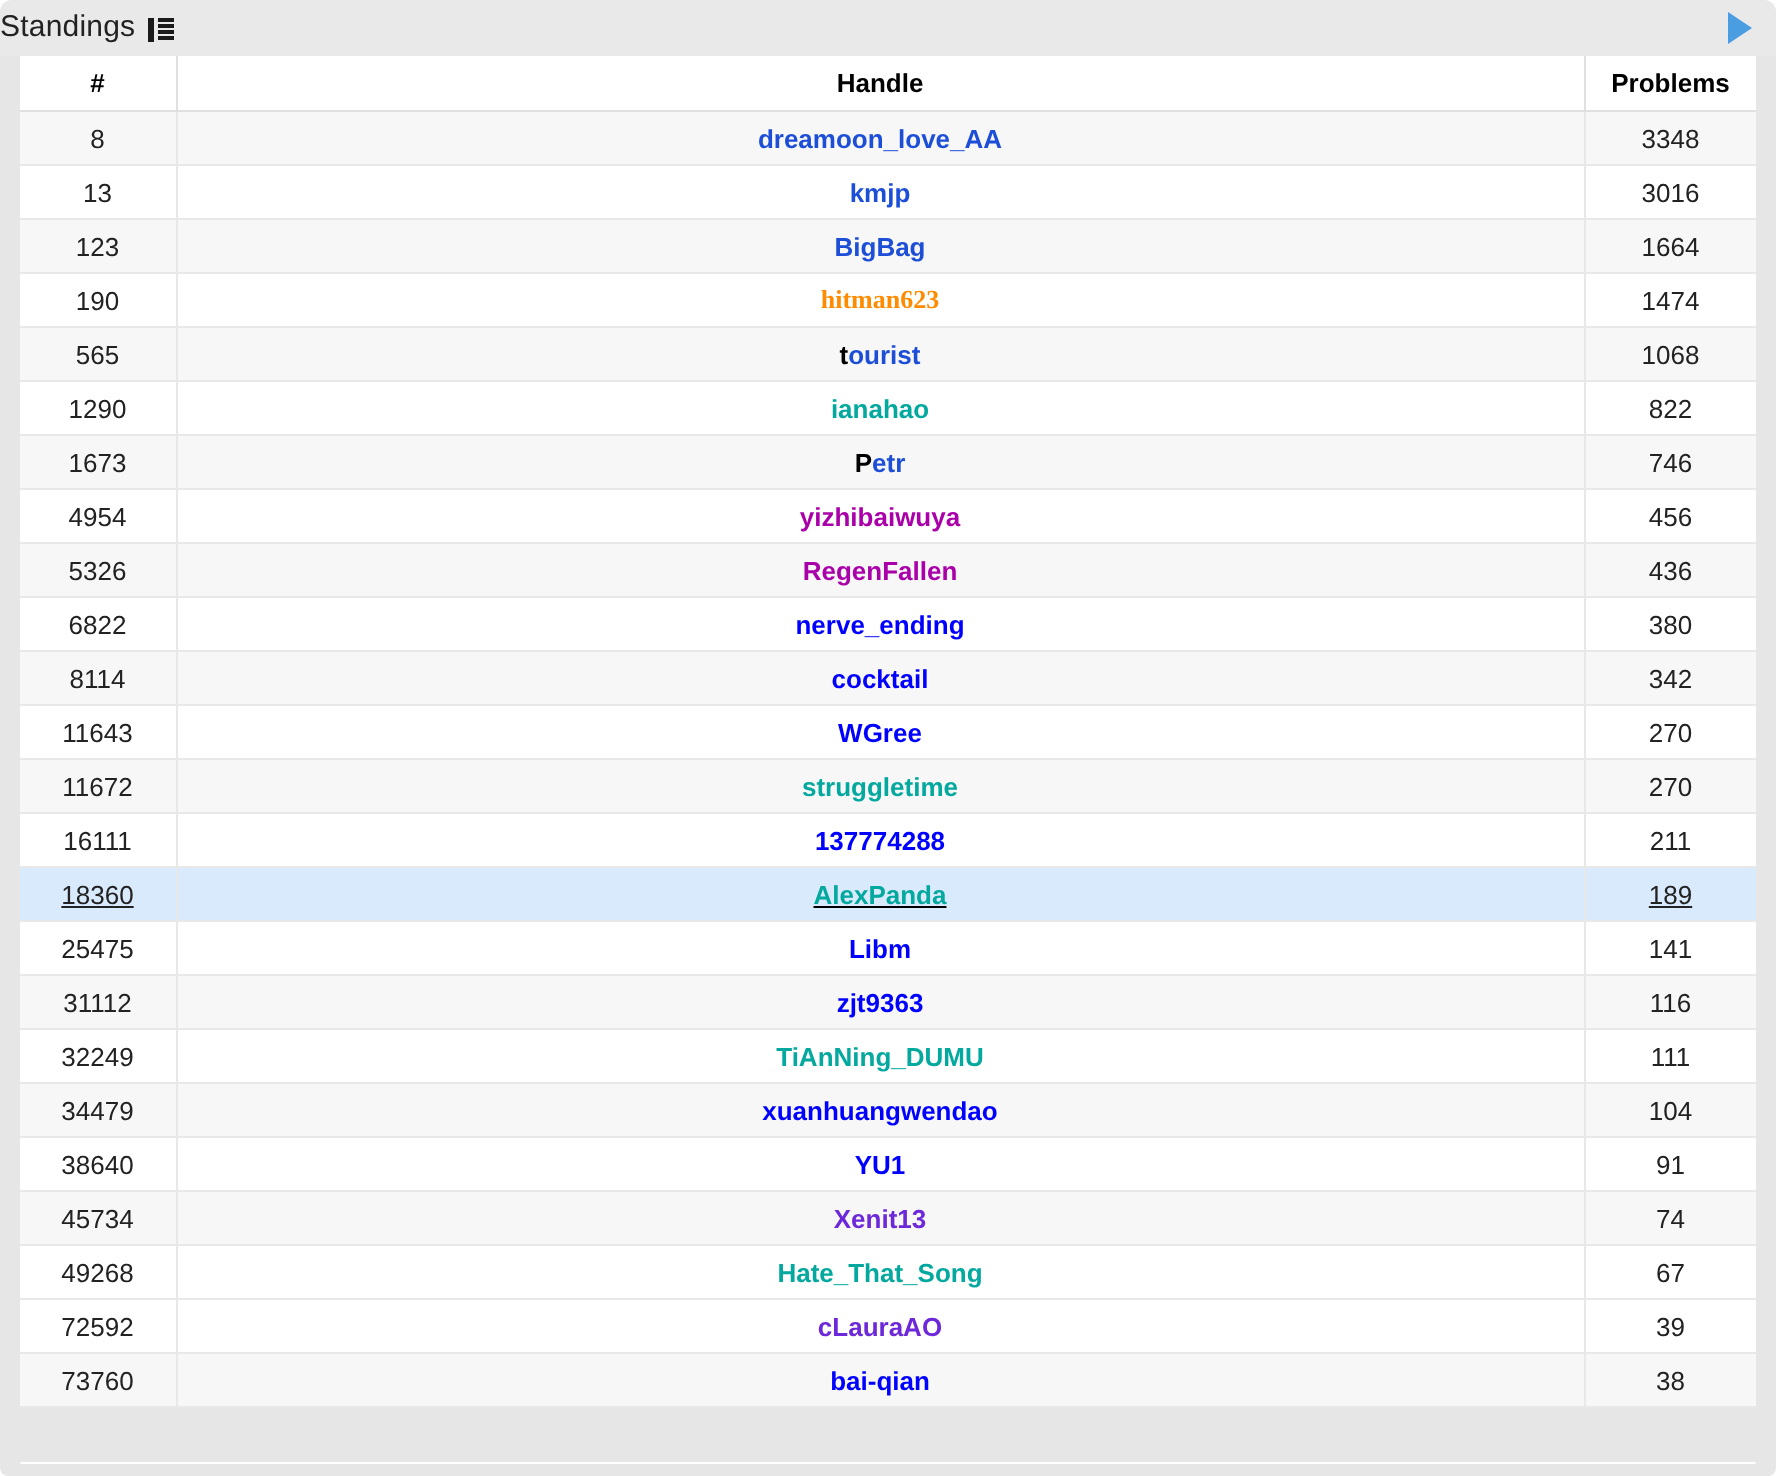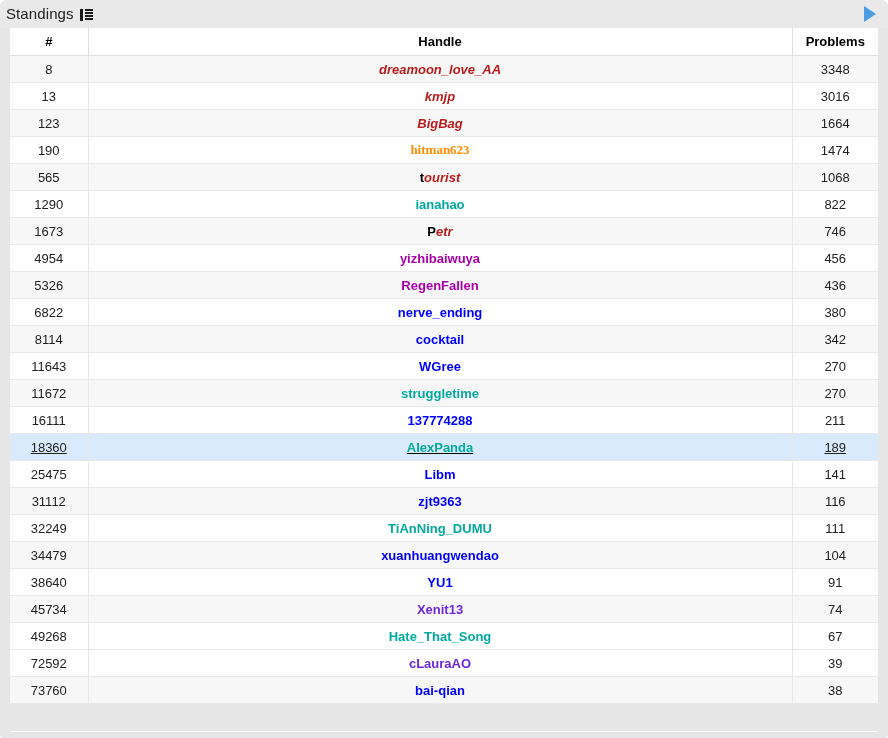--- a/index.html
+++ b/index.html
@@ -29,21 +29,21 @@
   }
 
   
   .titlebar {
     position: relative;
     height: 28px;
     background: #e9e9e9;
     border-radius: 6px 6px 0 0;
     display: flex;
     align-items: center;
-    padding-left: 6px;
+    padding-left: 0;
     box-sizing: border-box;
   }
   .titlebar-title {
     font-size: 15px;
     color: #222222;
     letter-spacing: 0.1px;
     line-height: 1;
     padding-bottom: 1px;
   }
   .list-icon {
@@ -130,21 +130,21 @@
   table.standings td:last-child { border-right: none; }
 
   table.standings tbody tr.odd  td { background: #f7f7f7; }
   table.standings tbody tr.even td { background: #ffffff; }
   table.standings tbody tr.highlight td { background: #d9eafc; text-decoration: underline; }
 
   td.rank     { color: #222222; }
   td.problems { color: #222222; }
   td.handle   { font-weight: bold; }
 
-  .h-red     { color: #b91c1c; font-style: italic; }
+  .h-red     { color: #1d4ed8; }
   .h-orange  { color: #ff8c00; font-family: Liberation Serif, serif; }
   .h-violet  { color: #aa00aa; }
   .h-blue    { color: #0000ff; }
   .h-cyan    { color: #03a89e; }
   .h-green   { color: #6d28d9; }
   .h-black   { color: #000000; }
 
   .bottom-fill {
     position: absolute;
     left: 10px;

